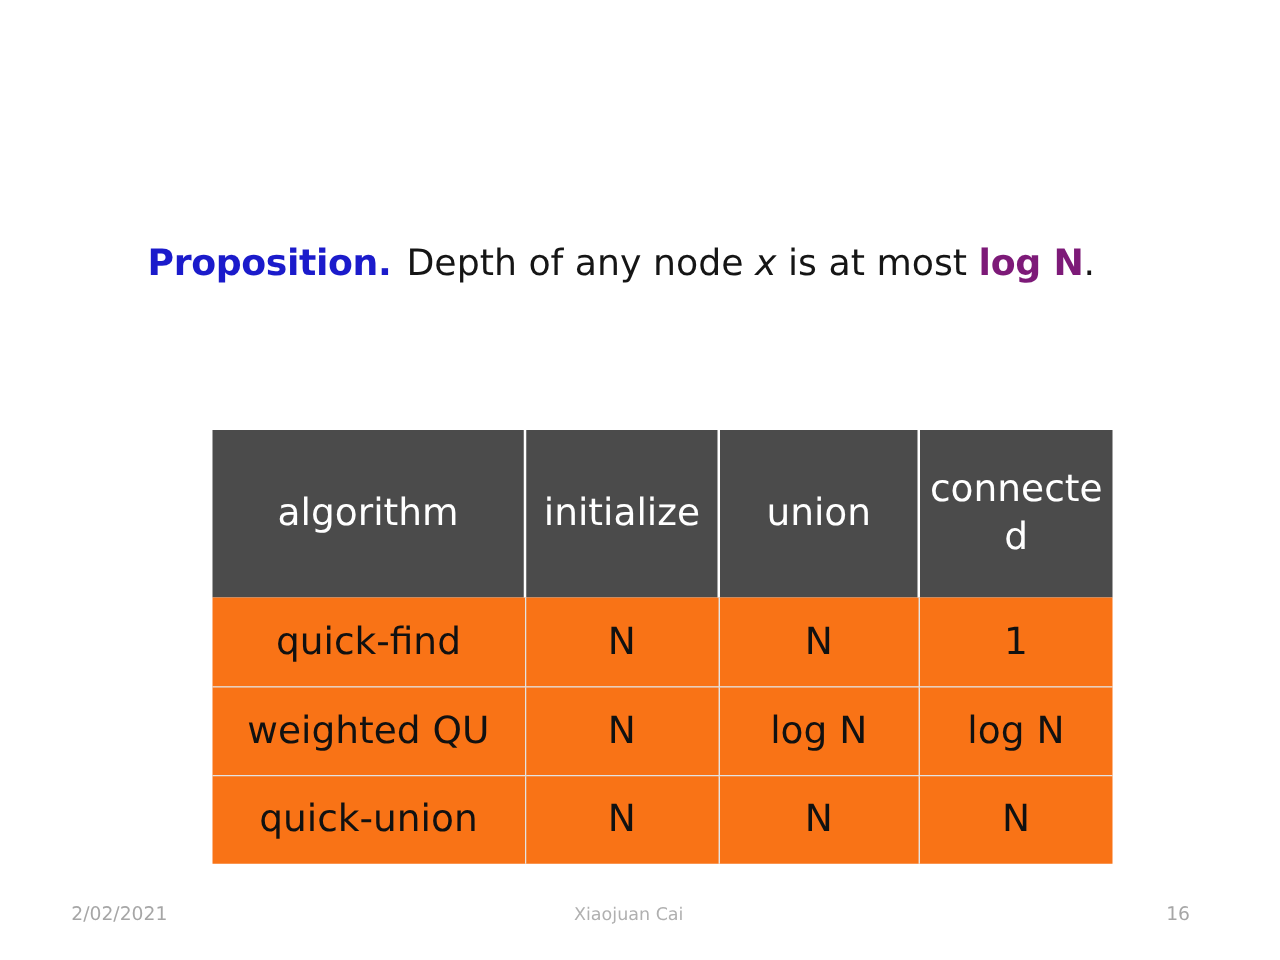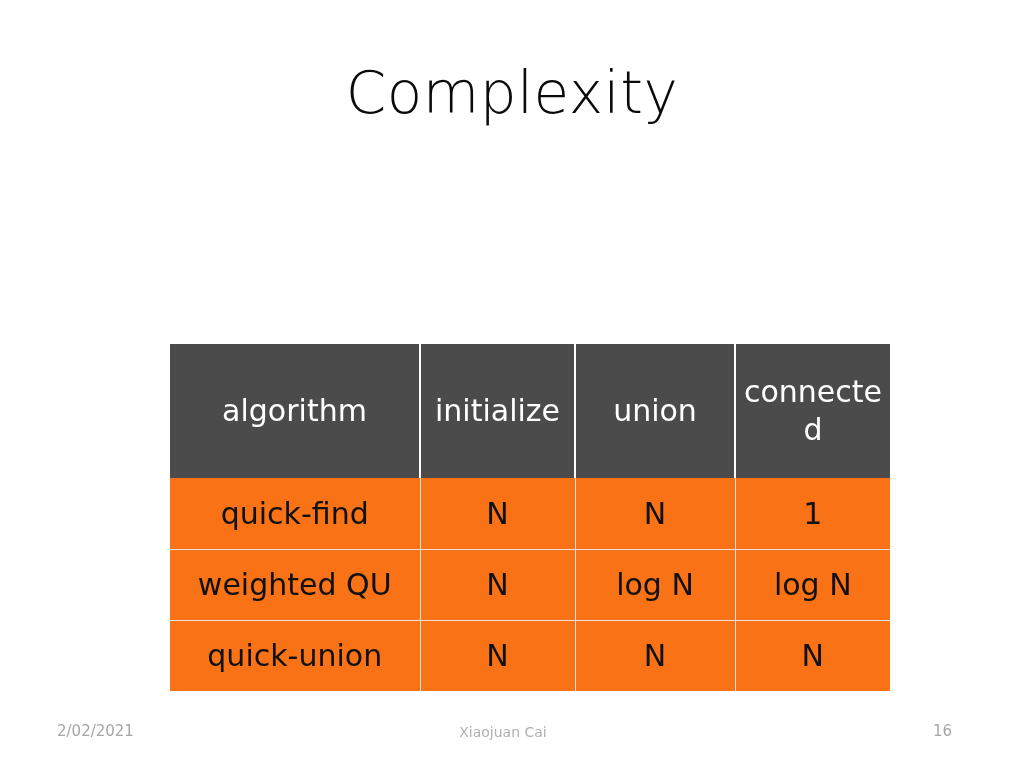--- a/index.html
+++ b/index.html
@@ -145,22 +145,24 @@
     font-size: 15px;
     color: #a6a6a6;
     font-family: "DejaVu Sans", sans-serif;
   }
 </style>
 </head>
 <body>
 
 <div class="slide">
 
-  <div class="slide-title">Complexity</div>
-
+
+  <div class="proposition-line">
+    <span class="prop-label">Proposition.</span><span class="prop-gap"></span><span class="prop-body">Depth of any node </span><span class="prop-body prop-var">x</span><span class="prop-body"> is at most </span><span class="prop-bound">log </span><span class="prop-bound prop-var-b">N</span><span class="prop-period">.</span>
+  </div>
 
   <div class="table-wrap">
     <table class="complexity">
       <colgroup>
         <col class="c0">
           <col class="c1">
           <col class="c2">
           <col class="c3">
       </colgroup>
       <thead>

